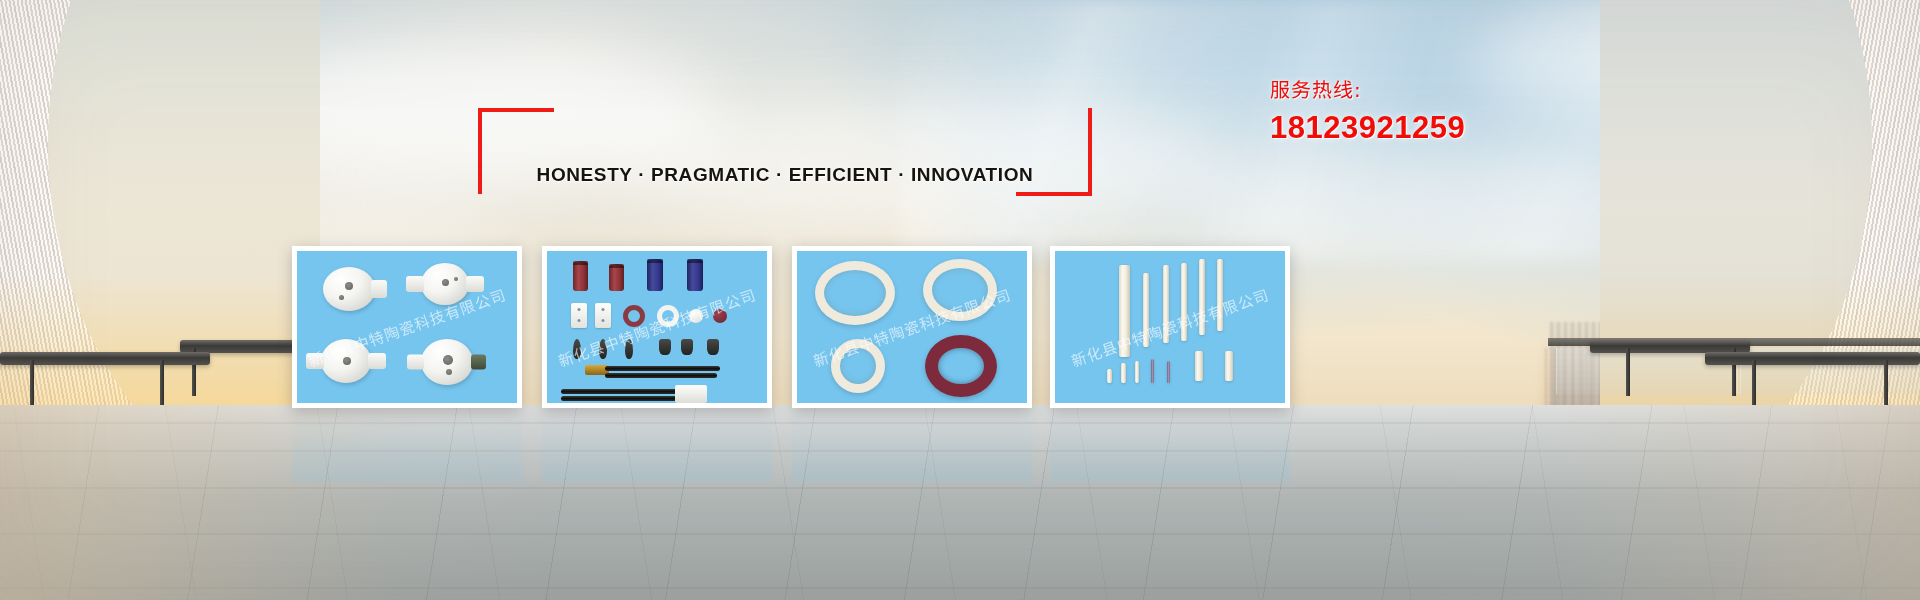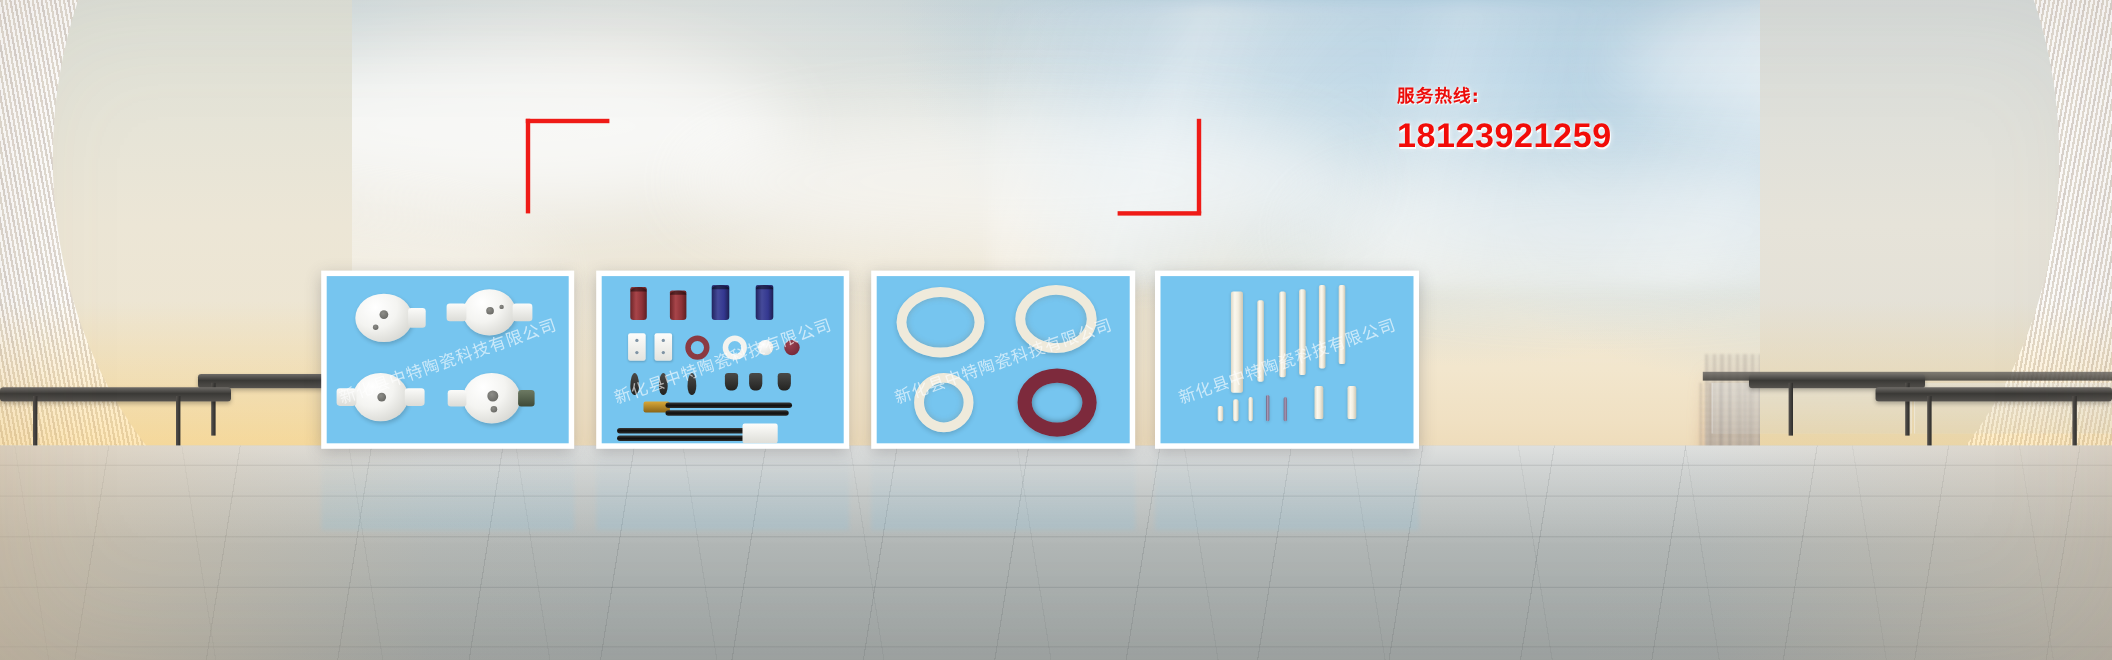--- a/index.html
+++ b/index.html
@@ -350,22 +350,22 @@
     font-weight: 700;
     font-size: 21px;
     letter-spacing: 1px;
     line-height: 1;
     text-shadow: 0 0 5px rgba(255,255,255,0.95), 1px 1px 0 rgba(255,255,255,0.85);
     white-space: nowrap;
   }
   .rc-hotline-label {
     margin-top: 26px;
     font-family: "DejaVu Sans", "Liberation Sans", sans-serif;
-    font-weight: 700;
-    font-size: 16px;
+    font-weight: 400;
+    font-size: 20px;
     letter-spacing: 1px;
     line-height: 1;
     text-shadow: 0 0 5px rgba(255,255,255,0.95), 1px 1px 0 rgba(255,255,255,0.85);
     white-space: nowrap;
   }
   .rc-phone {
     margin-top: 12px;
     font-family: "Liberation Sans", "DejaVu Sans", sans-serif;
     font-weight: 700;
     font-size: 31px;
@@ -607,20 +607,21 @@
 
   <div class="slogan">
     <div class="bracket bracket-tl">
       <span class="h"></span>
         <span class="v"></span>
     </div>
     <div class="bracket bracket-br">
       <span class="h"></span>
         <span class="v"></span>
     </div>
+    <div class="slogan-en">HONESTY · PRAGMATIC · EFFICIENT · INNOVATION</div>
   </div>
 
   <div class="right-copy">
     <div class="rc-hotline-label">服务热线:</div>
     <div class="rc-phone">18123921259</div>
   </div>
 
   <div class="panels">
 
     <div class="panel p1">

